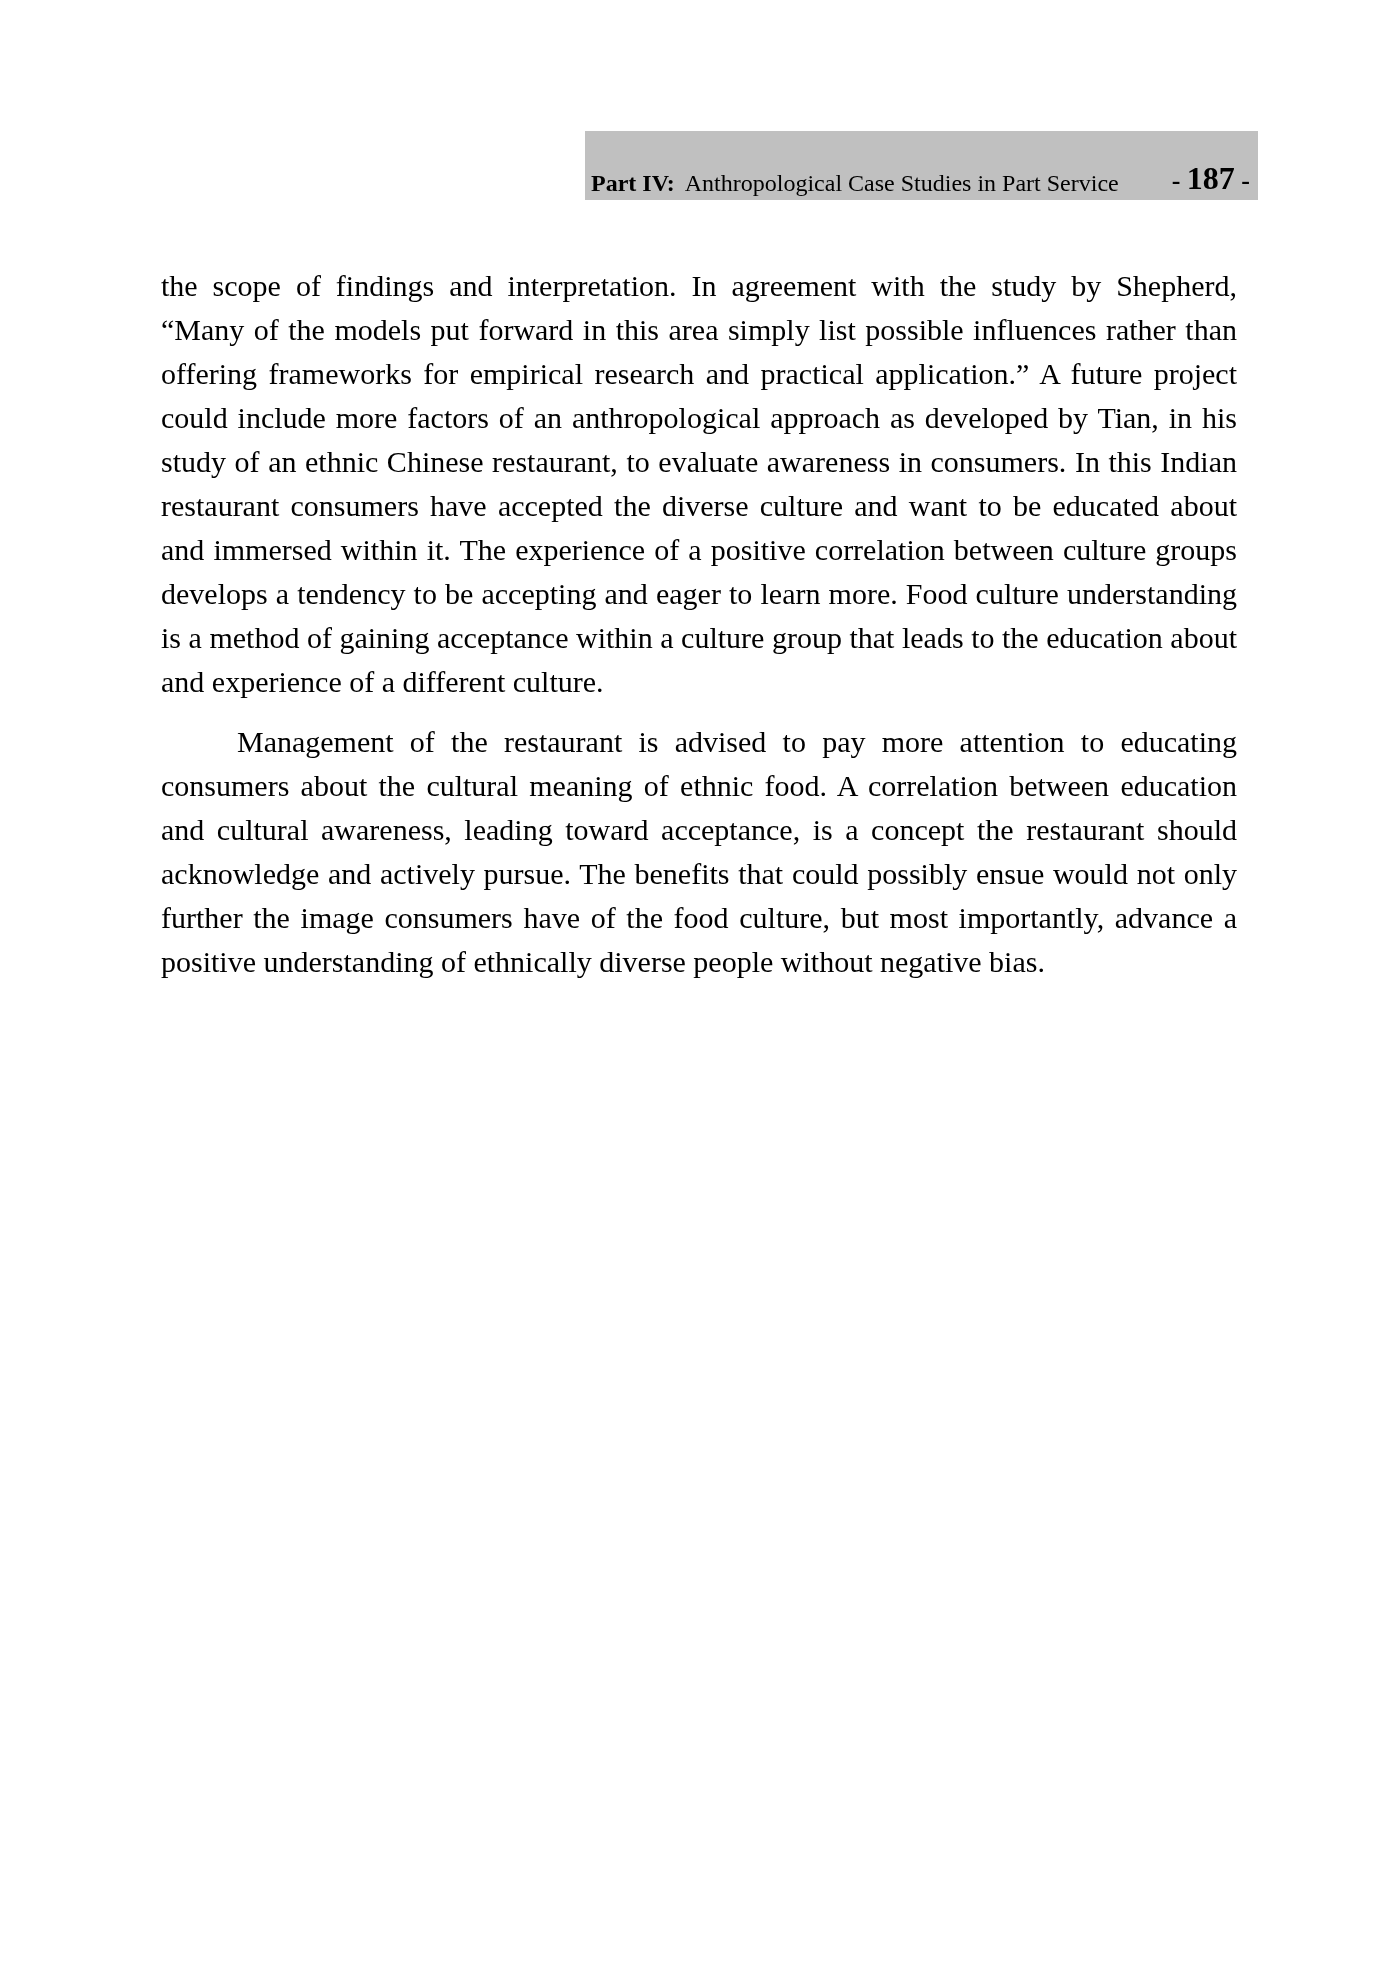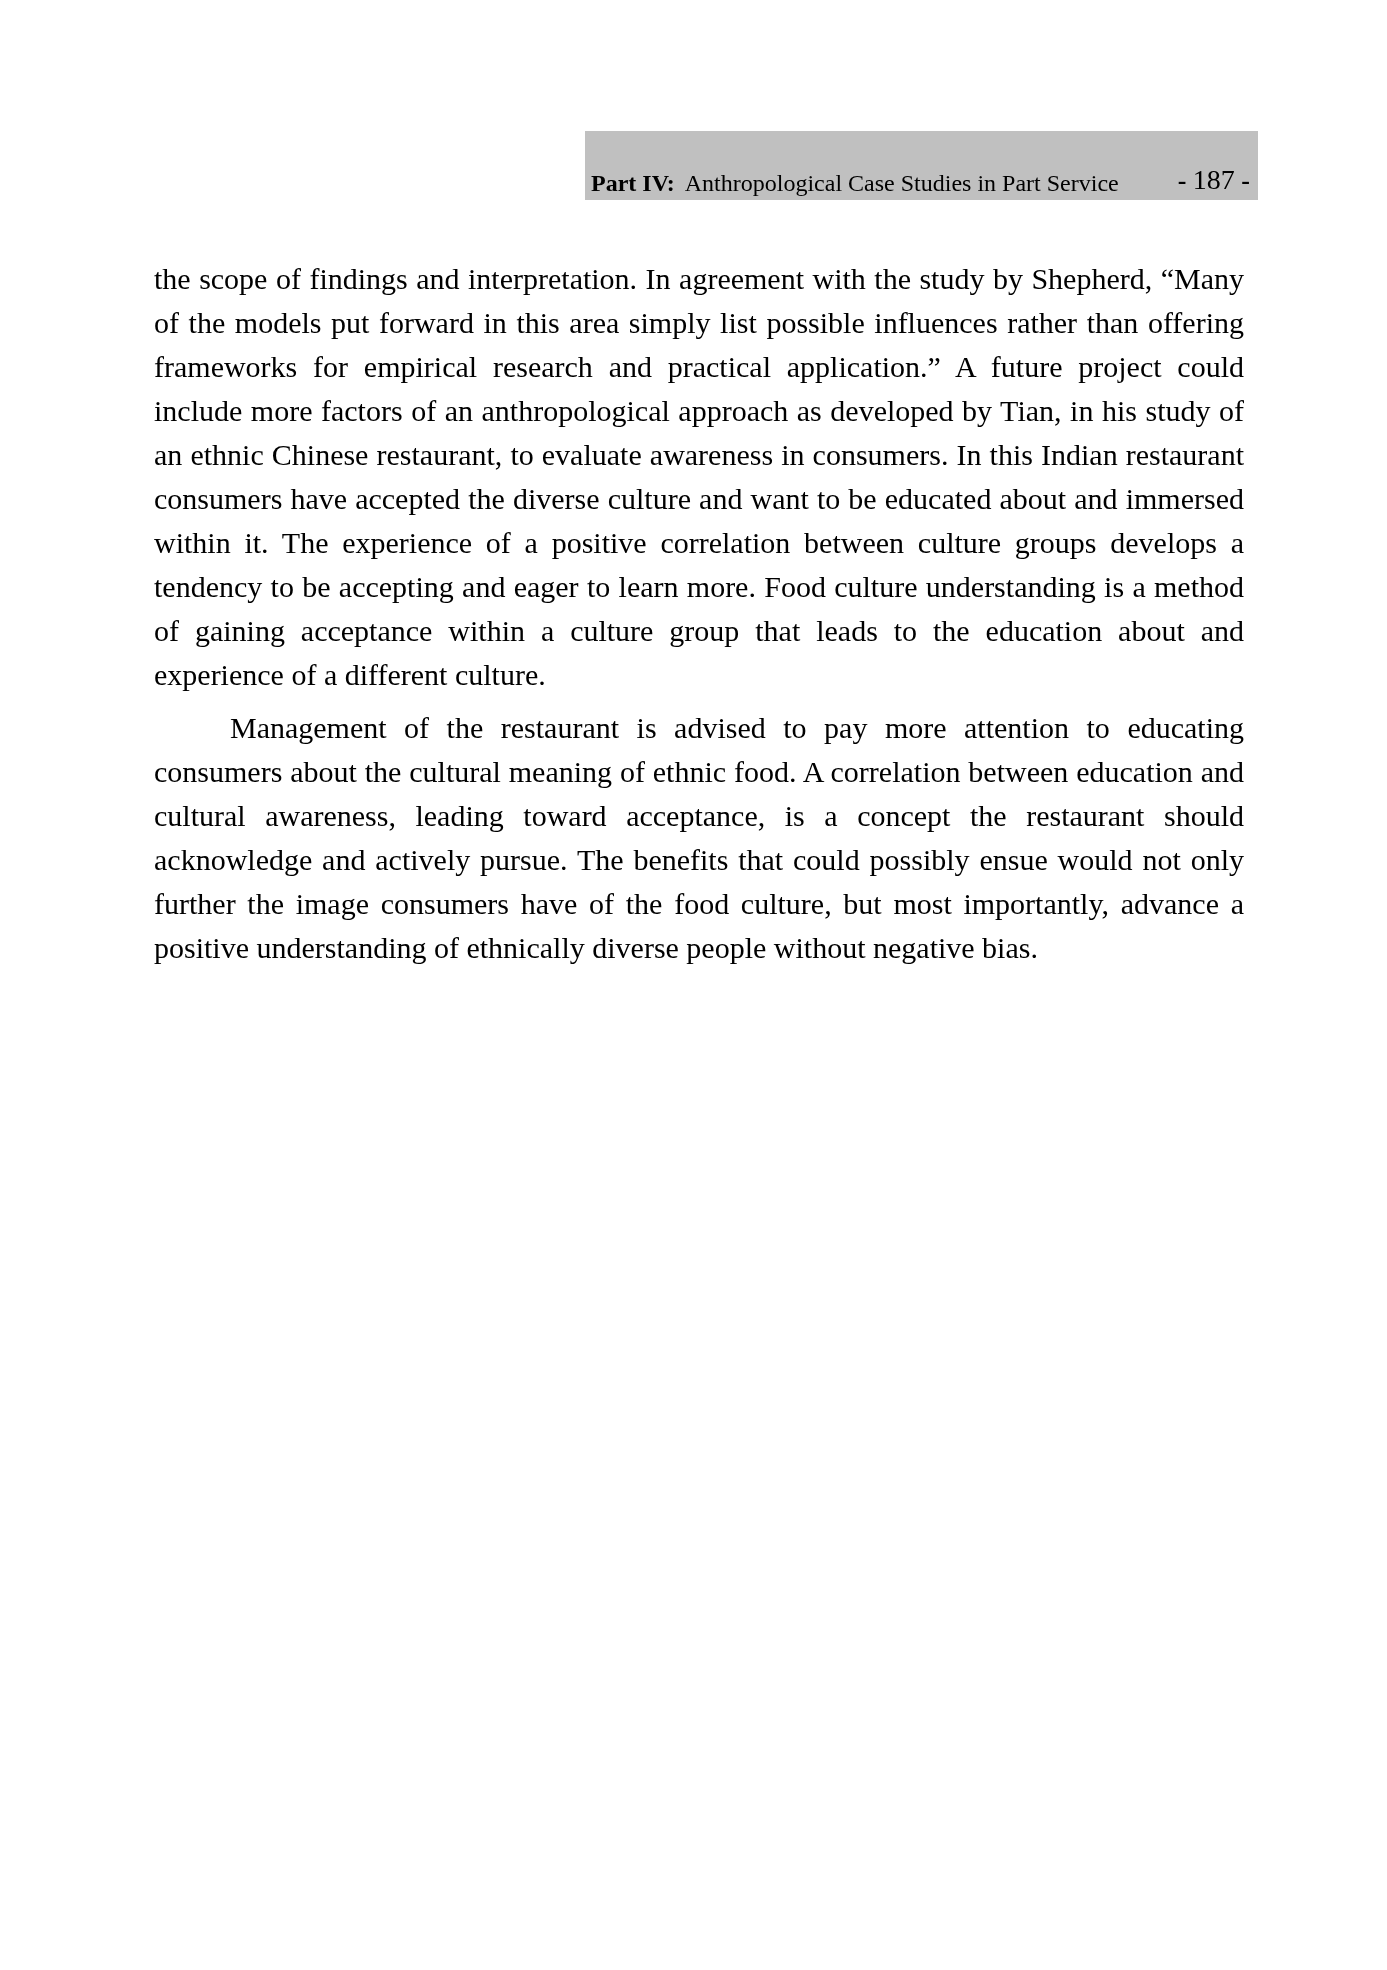--- a/index.html
+++ b/index.html
@@ -37,34 +37,34 @@
   }
   .header-title {
     font-weight: normal;
   }
   .header-pagenum {
     margin-left: auto;
     font-size: 26px;
     font-weight: bold;
   }
   .header-pagenum .num {
-    font-size: 28px;
-    font-weight: normal;
+    font-size: 32px;
+    font-weight: bold;
   }
   .body-text {
     position: absolute;
     left: 145px;
     top: 248px;
     width: 1108px;
     font-size: 30px;
     line-height: 44px;
     text-align: justify;
   }
   .body-text p {
-    margin: 9px;
+    margin: 16px;
     padding: 0;
   }
   .body-text p.indented {
     text-indent: 76px;
   }
 </style>
 </head>
 <body>
 
 <div class="page">

